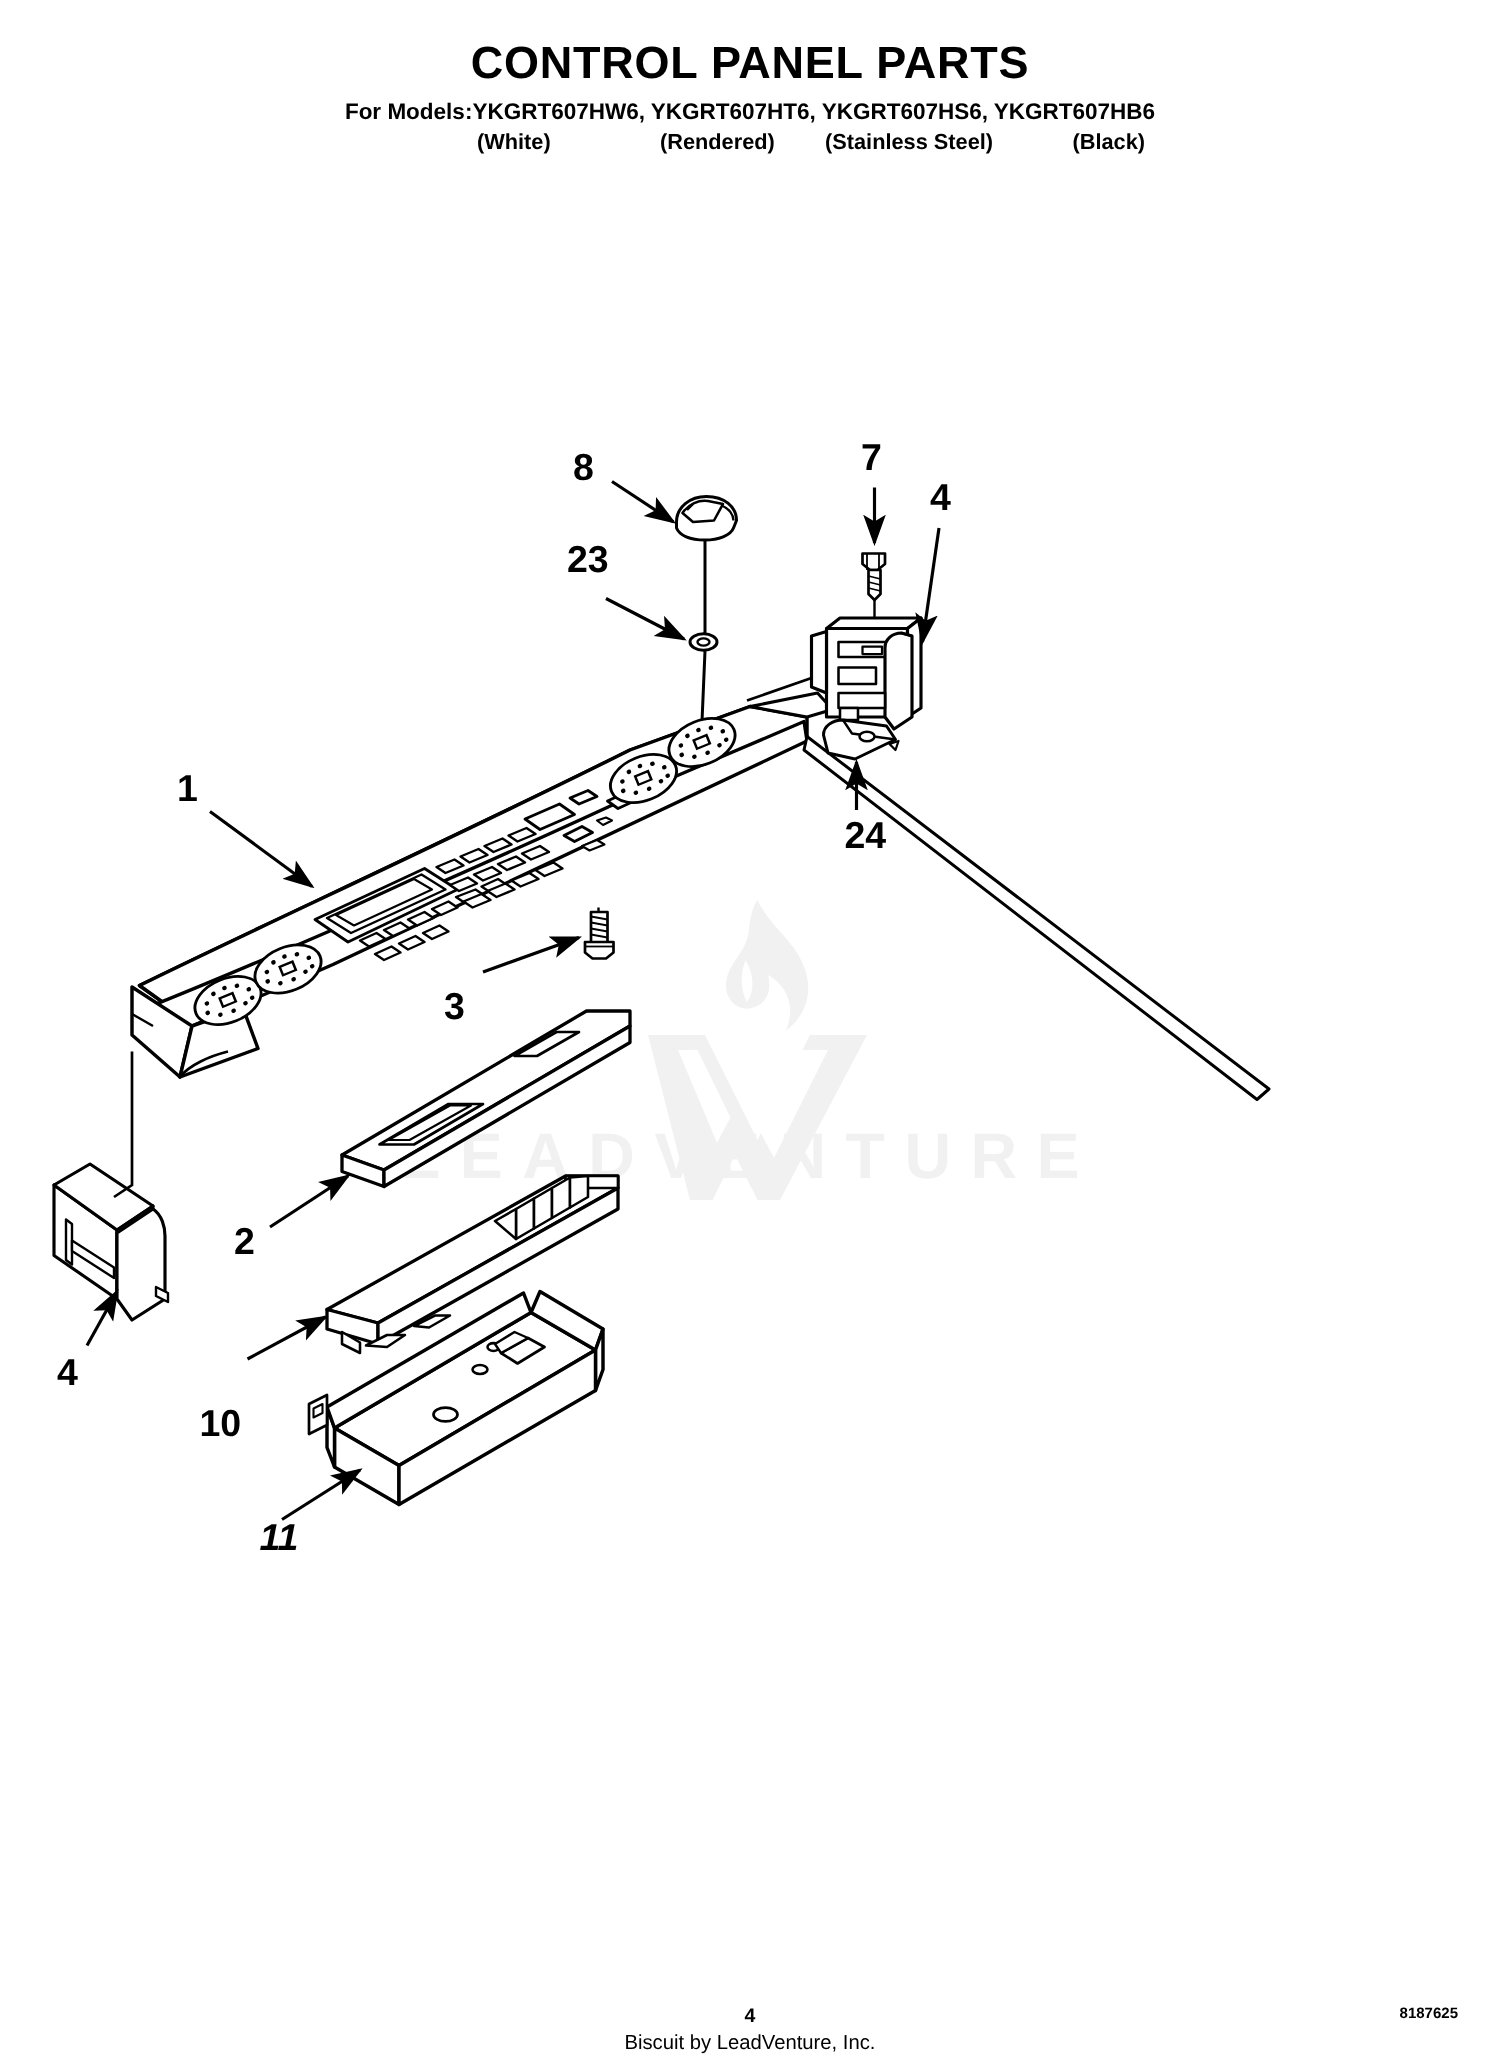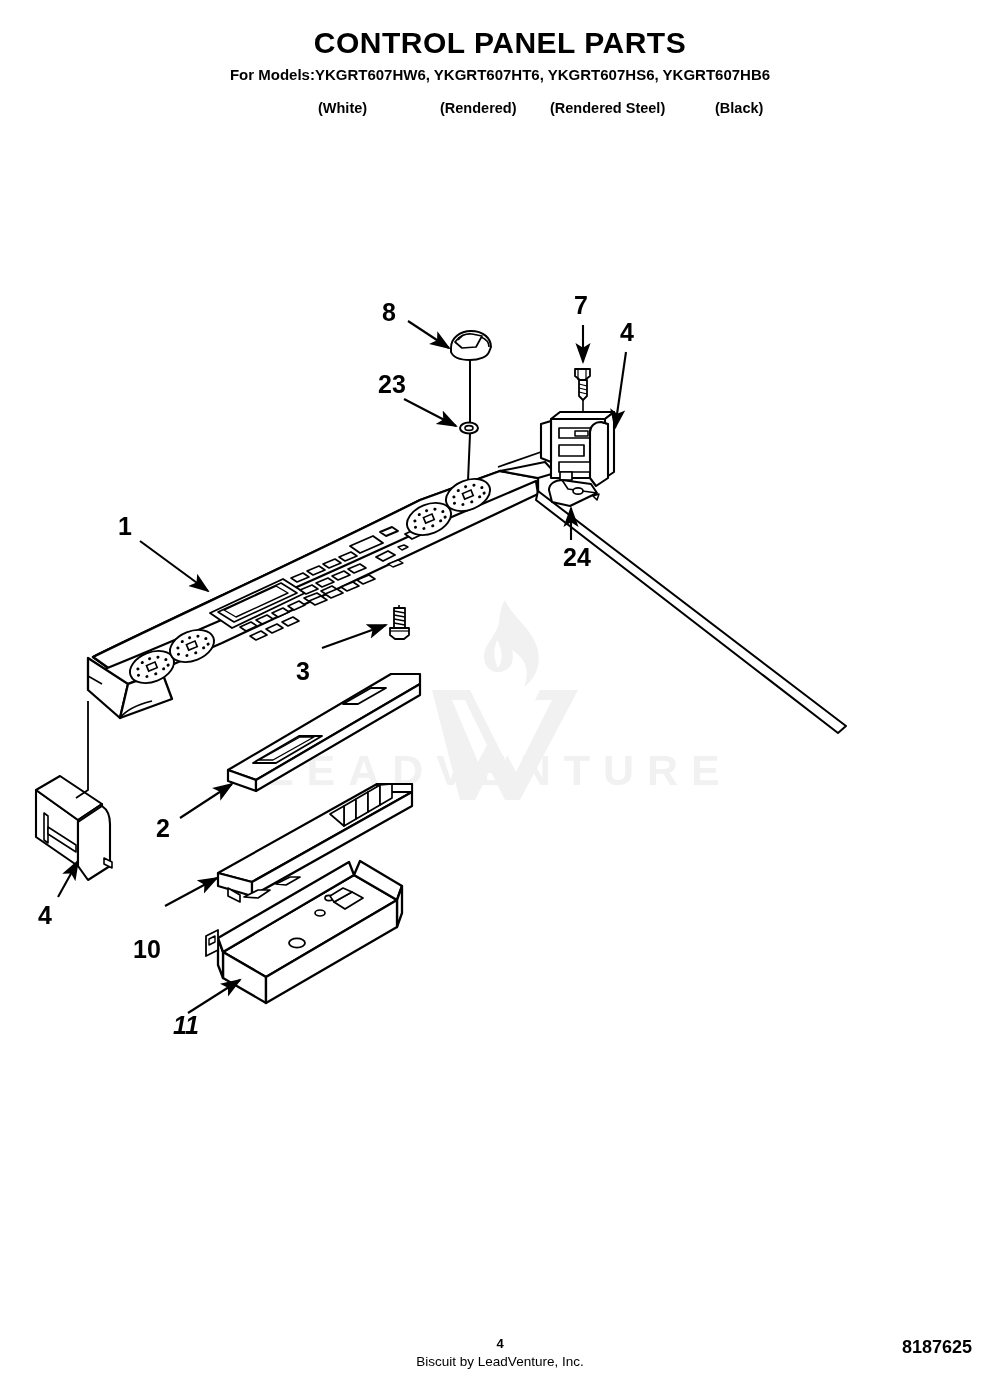--- a/index.html
+++ b/index.html
@@ -40,21 +40,21 @@
     font-size: 15px;
     font-weight: bold;
     line-height: 20px;
     margin-top: 5px;
     white-space: nowrap;
   }
   .finish-line {
     position: relative;
     width: 1000px;
     height: 20px;
-    margin-top: 15px;
+    margin-top: 2px;
   }
   .finish-line span {
     position: absolute;
     font-size: 14.5px;
     font-weight: bold;
     white-space: nowrap;
   }
   .fin0 { left: 318px; }
   .fin1 { left: 440px; }
   .fin2 { left: 550px; }
@@ -97,36 +97,36 @@
     top: 1354px;
     width: 1000px;
     text-align: center;
     font-size: 13.5px;
     font-weight: normal;
   }
   .footer-partno {
     position: absolute;
     right: 28px;
     top: 1337px;
-    font-size: 18px;
+    font-size: 10px;
     font-weight: bold;
   }
 </style>
 </head>
 <body>
 
 <div id="page">
 
   <div class="header">
     <div class="doc-title">CONTROL PANEL PARTS</div>
     <div class="models-line">For Models:YKGRT607HW6, YKGRT607HT6, YKGRT607HS6, YKGRT607HB6</div>
     <div class="finish-line">
       <span class="fin0">(White)</span>
       <span class="fin1">(Rendered)</span>
-      <span class="fin2">(Rendered Steel)</span>
+      <span class="fin2">(Stainless Steel)</span>
       <span class="fin3">(Black)</span>
     </div>
   </div>
 
   <div id="canvas">
     <svg width="1000" height="1381" viewBox="0 0 1000 1381" xmlns="http://www.w3.org/2000/svg">
       <defs>
         <marker id="arrowhead" markerWidth="10" markerHeight="8" refX="9" refY="4" orient="auto" markerUnits="strokeWidth">
           <path d="M0,0.4 L10,4 L0,7.6 L2.2,4 Z" fill="#000"></path>
         </marker>
@@ -424,20 +424,20 @@
 
   <div class="callout" style="left:118px; top:514px;">1</div>
   <div class="callout" style="left:156px; top:816px;">2</div>
   <div class="callout" style="left:296px; top:659px;">3</div>
   <div class="callout" style="left:38px; top:903px;">4</div>
   <div class="callout" style="left:620px; top:320px;">4</div>
   <div class="callout" style="left:574px; top:293px;">7</div>
   <div class="callout" style="left:382px; top:300px;">8</div>
   <div class="callout" style="left:133px; top:909px;margin-top:28px;">10</div>
   <div class="callout" style="left:173px; top:1013px;font-style:italic;">11</div>
-  <div class="callout" style="left:378px; top:372px;">23</div>
+  <div class="callout" style="left:378px; top:361px;">23</div>
   <div class="callout" style="left:563px; top:545px;">24</div>
 
   <div class="footer-page">4</div>
   <div class="footer-rendered">Biscuit by LeadVenture, Inc.</div>
   <div class="footer-partno">8187625</div>
 
 </div>
 
 </body></html>

